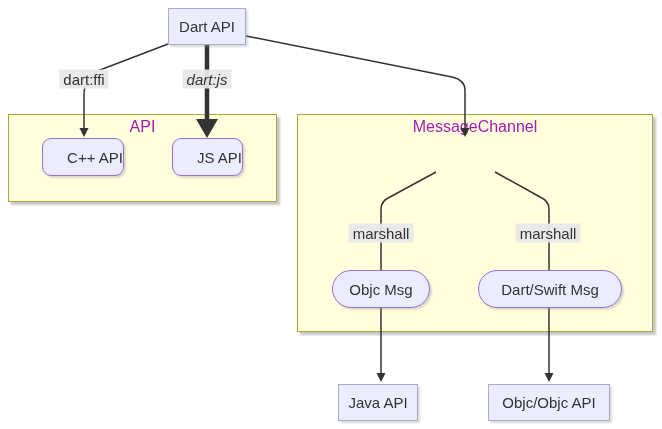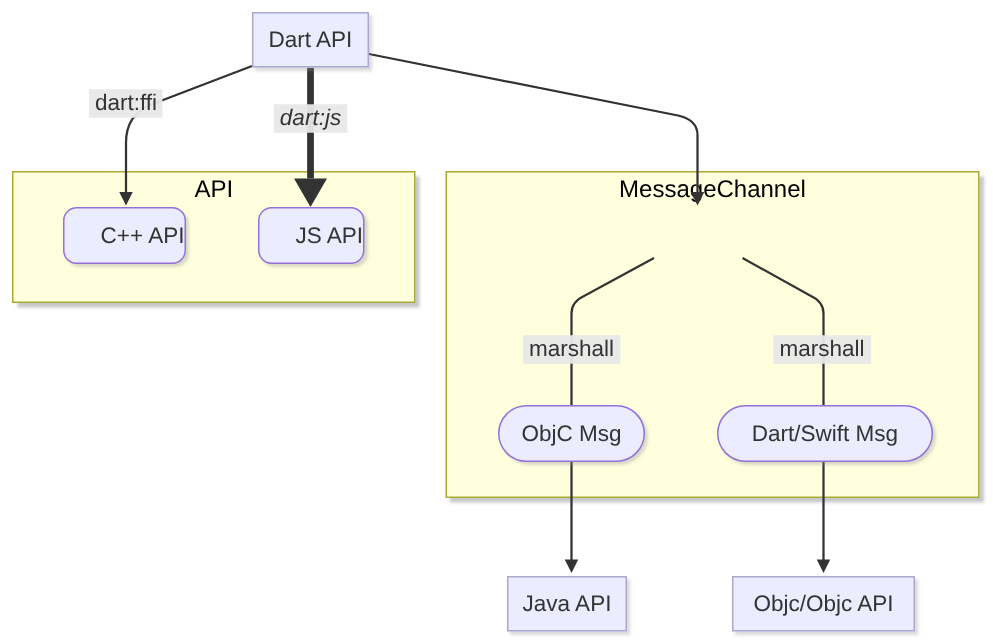--- a/index.html
+++ b/index.html
@@ -21,21 +21,21 @@
     z-index: 1;
     box-sizing: border-box;
   }
   .cluster-label {
     position: absolute;
     top: 3px;
     left: 0;
     width: 100%;
     text-align: center;
     font-size: 16px;
-    color: #000000;
+    color: #a21caf;
   }
   .cluster-api { left: 8px; top: 114px; width: 269px; height: 88px; }
   .cluster-mc  { left: 297px; top: 114px; width: 356px; height: 218px; }
 
   
   svg.edges { position: absolute; left: 0; top: 0; z-index: 2; }
   .edge { stroke: #333333; stroke-width: 1.5; fill: none; }
   .edge-thick { stroke: #333333; stroke-width: 4.5; fill: none; }
   .arrowhead { fill: #333333; stroke: none; }
 
@@ -70,21 +70,21 @@
   .edge-label {
     position: absolute;
     transform: translate(-50%, -50%);
     background: rgba(232,232,232,0.95);
     padding: 1px 4px;
     font-size: 15px;
     color: #333333;
     z-index: 3;
     white-space: nowrap;
   }
-  .el-dart-ffi      { left: 84px;  top: 69px; }
+  .el-dart-ffi      { left: 84px;  top: 79px; }
   .el-dart-js       { left: 207px; top: 79px; font-style: italic; }
   .el-marshall-left { left: 381px; top: 233px; }
   .el-marshall-right{ left: 548px; top: 233px; }
 </style>
 </head>
 <body>
 
 <div class="canvas">
 
   <div class="cluster cluster-api">
@@ -124,18 +124,18 @@
   </svg>
 
   <span class="edge-label el-dart-ffi">dart:ffi</span>
   <span class="edge-label el-dart-js">dart:js</span>
   <span class="edge-label el-marshall-left">marshall</span>
   <span class="edge-label el-marshall-right">marshall</span>
 
   <div class="node node-rect n-dart-api">Dart API</div>
   <div class="node node-rounded n-cpp-api">C++ API</div>
   <div class="node node-rounded n-js-api">JS API</div>
-  <div class="node node-stadium n-java-msg">ObjC Msg</div>
+  <div class="node node-stadium n-java-msg">Objc Msg</div>
   <div class="node node-stadium n-objc-swift-msg">Dart/Swift Msg</div>
   <div class="node node-rect n-java-api">Java API</div>
   <div class="node node-rect n-objc-swift-api">Objc/Objc API</div>
 
 </div>
 
 </body></html>

